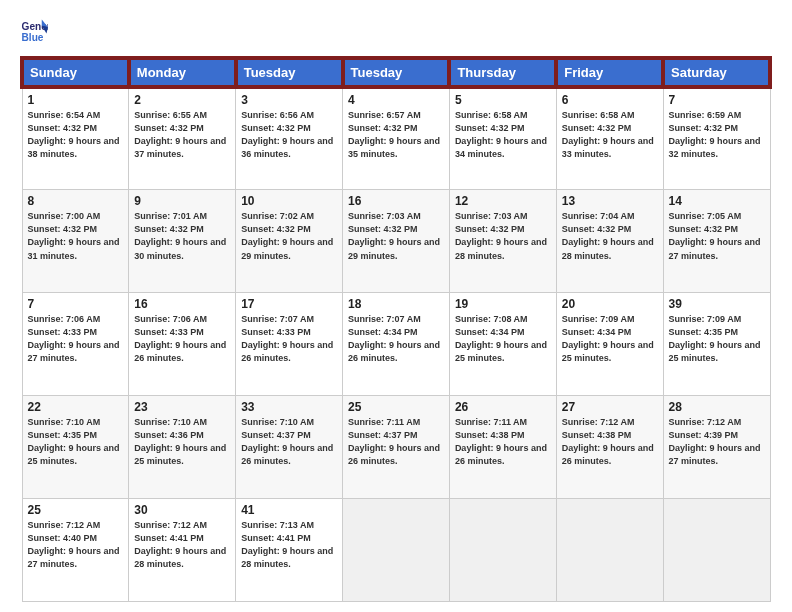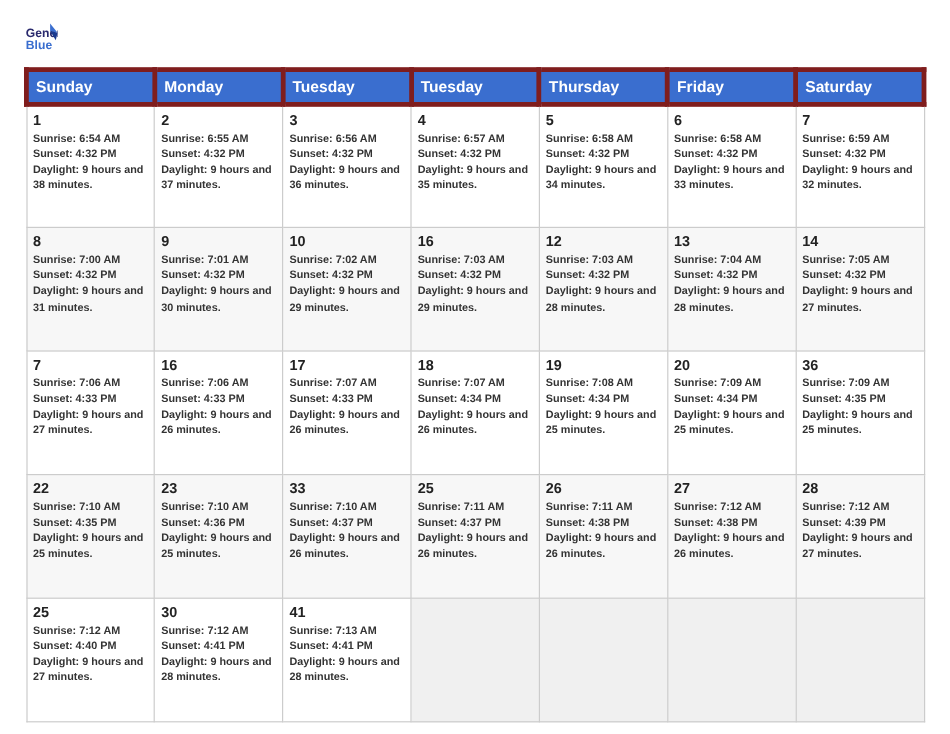--- a/index.html
+++ b/index.html
@@ -141,21 +141,21 @@
           <td><span class="day-num">13</span><span class="day-info">Sunrise: 7:04 AM<br>Sunset: 4:32 PM<br>Daylight: 9 hours and 28 minutes.</span></td>
           <td><span class="day-num">14</span><span class="day-info">Sunrise: 7:05 AM<br>Sunset: 4:32 PM<br>Daylight: 9 hours and 27 minutes.</span></td>
         </tr>
         <tr>
           <td><span class="day-num">7</span><span class="day-info">Sunrise: 7:06 AM<br>Sunset: 4:33 PM<br>Daylight: 9 hours and 27 minutes.</span></td>
           <td><span class="day-num">16</span><span class="day-info">Sunrise: 7:06 AM<br>Sunset: 4:33 PM<br>Daylight: 9 hours and 26 minutes.</span></td>
           <td><span class="day-num">17</span><span class="day-info">Sunrise: 7:07 AM<br>Sunset: 4:33 PM<br>Daylight: 9 hours and 26 minutes.</span></td>
           <td><span class="day-num">18</span><span class="day-info">Sunrise: 7:07 AM<br>Sunset: 4:34 PM<br>Daylight: 9 hours and 26 minutes.</span></td>
           <td><span class="day-num">19</span><span class="day-info">Sunrise: 7:08 AM<br>Sunset: 4:34 PM<br>Daylight: 9 hours and 25 minutes.</span></td>
           <td><span class="day-num">20</span><span class="day-info">Sunrise: 7:09 AM<br>Sunset: 4:34 PM<br>Daylight: 9 hours and 25 minutes.</span></td>
-          <td><span class="day-num">36</span><span class="day-info">Sunrise: 7:09 AM<br>Sunset: 4:35 PM<br>Daylight: 9 hours and 25 minutes.</span></td>
+          <td><span class="day-num">39</span><span class="day-info">Sunrise: 7:09 AM<br>Sunset: 4:35 PM<br>Daylight: 9 hours and 25 minutes.</span></td>
         </tr>
         <tr>
           <td><span class="day-num">22</span><span class="day-info">Sunrise: 7:10 AM<br>Sunset: 4:35 PM<br>Daylight: 9 hours and 25 minutes.</span></td>
           <td><span class="day-num">23</span><span class="day-info">Sunrise: 7:10 AM<br>Sunset: 4:36 PM<br>Daylight: 9 hours and 25 minutes.</span></td>
           <td><span class="day-num">33</span><span class="day-info">Sunrise: 7:10 AM<br>Sunset: 4:37 PM<br>Daylight: 9 hours and 26 minutes.</span></td>
           <td><span class="day-num">25</span><span class="day-info">Sunrise: 7:11 AM<br>Sunset: 4:37 PM<br>Daylight: 9 hours and 26 minutes.</span></td>
           <td><span class="day-num">26</span><span class="day-info">Sunrise: 7:11 AM<br>Sunset: 4:38 PM<br>Daylight: 9 hours and 26 minutes.</span></td>
           <td><span class="day-num">27</span><span class="day-info">Sunrise: 7:12 AM<br>Sunset: 4:38 PM<br>Daylight: 9 hours and 26 minutes.</span></td>
           <td><span class="day-num">28</span><span class="day-info">Sunrise: 7:12 AM<br>Sunset: 4:39 PM<br>Daylight: 9 hours and 27 minutes.</span></td>
         </tr>

